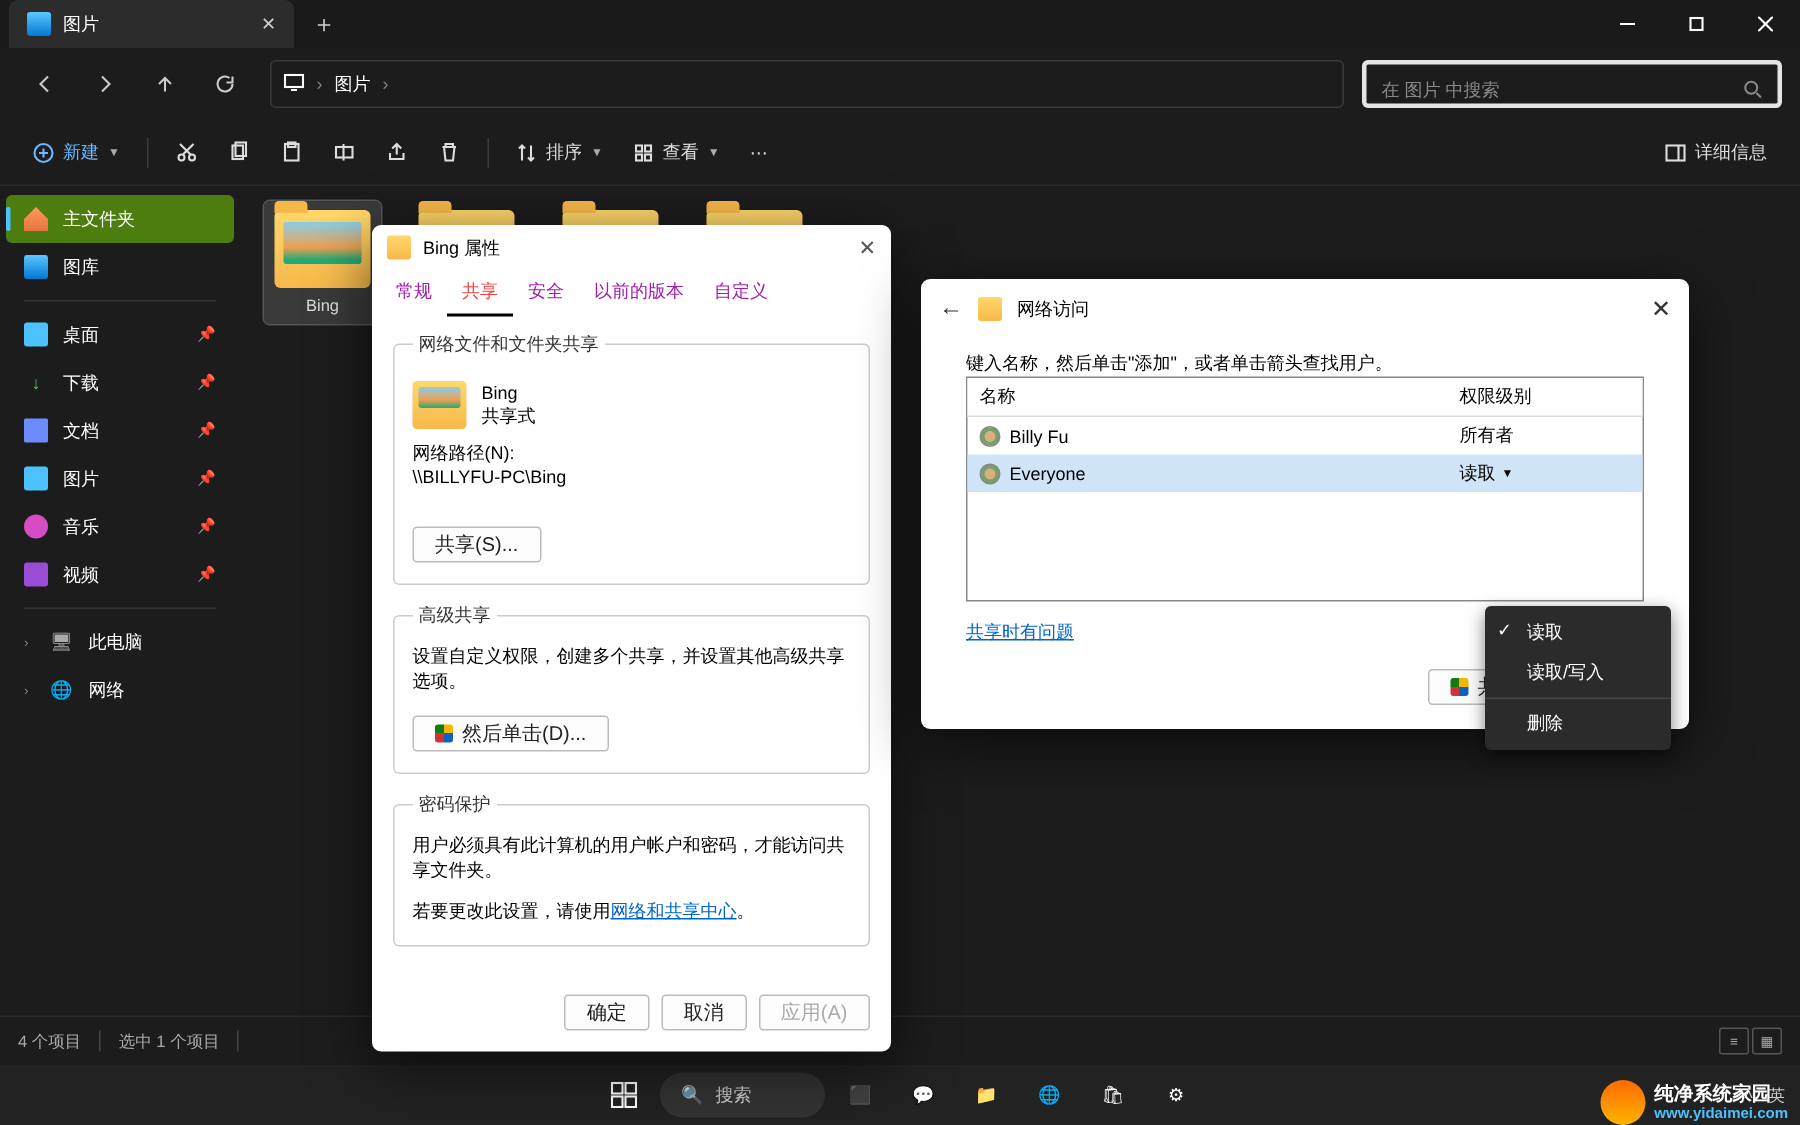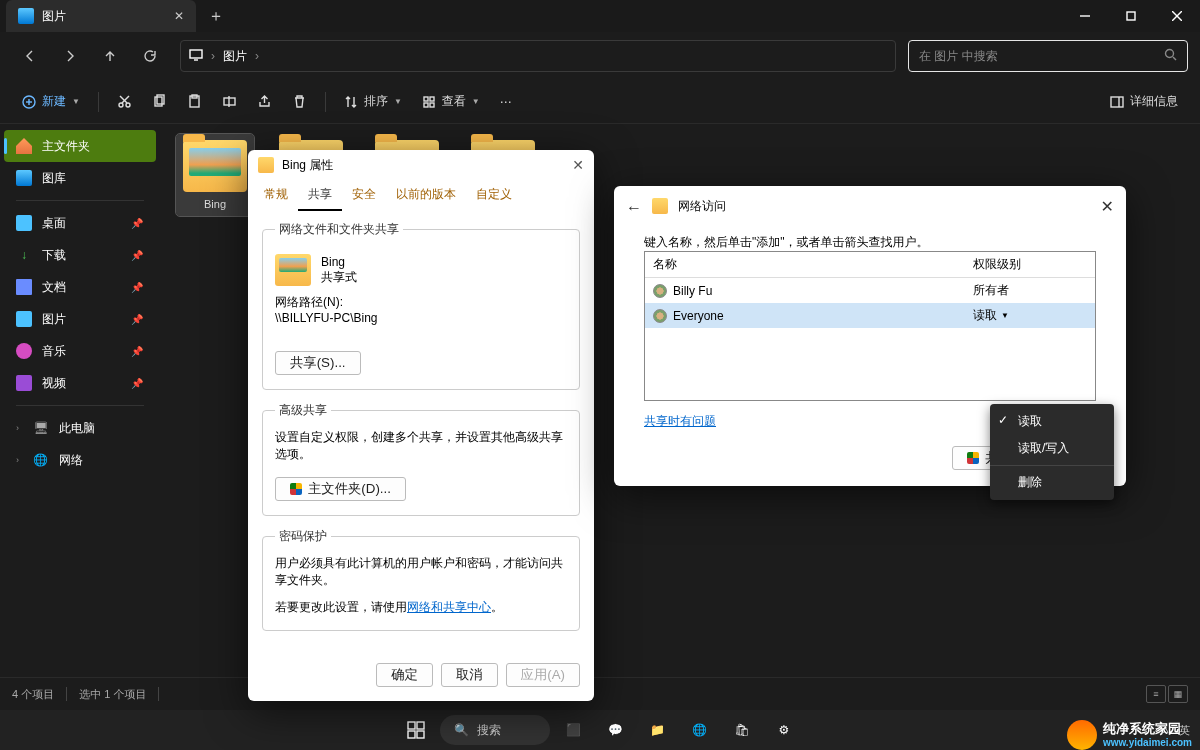--- a/index.html
+++ b/index.html
@@ -13,21 +13,21 @@
 .tab-add { margin-left: 12px; color: #ccc; cursor: pointer; font-size: 16px; }
 .win-controls { margin-left: auto; display: flex; }
 .win-btn { width: 46px; height: 32px; display: flex; align-items: center; justify-content: center; color: #fff; }
 .win-btn svg { width: 10px; height: 10px; }
 
 
 .navbar { height: 48px; display: flex; align-items: center; padding: 0 12px; gap: 4px; }
 .nav-btn { width: 36px; height: 36px; display: flex; align-items: center; justify-content: center; border-radius: 4px; color: #ccc; }
 .breadcrumb-box { flex: 1; height: 32px; border: 1px solid #3a3a3a; border-radius: 4px; display: flex; align-items: center; padding: 0 8px; gap: 8px; margin: 0 8px; }
 .bc-sep { color: #888; }
-.search-box { width: 280px; height: 32px; border: 1px solid #e5e5e5; border-radius: 4px; display: flex; align-items: center; padding: 0 10px; color: #888; }
+.search-box { width: 280px; height: 32px; border: 3px solid #e5e5e5; border-radius: 4px; display: flex; align-items: flex-end; padding: 0 10px; color: #888; }
 .search-box span:last-child { margin-left: auto; }
 
 
 .toolbar { height: 44px; display: flex; align-items: center; padding: 0 14px; gap: 4px; border-bottom: 1px solid #2a2a2a; }
 .tbtn { height: 32px; padding: 0 8px; display: flex; align-items: center; gap: 6px; border-radius: 4px; color: #ddd; }
 .tbtn.primary { color: #6cb8ff; }
 .tbtn .chev { font-size: 8px; color: #aaa; }
 .tdiv { width: 1px; height: 20px; background: #3a3a3a; margin: 0 6px; }
 .tspace { flex: 1; }
 
@@ -77,22 +77,22 @@
 .watermark .wm-text { display:flex; flex-direction:column; line-height:1.1;}
 .watermark .wm-text b { color:#fff; font-size: 13px; }
 .watermark .wm-text span { color:#4cc2ff; font-size: 10px;}
 
 
 .dialog { position: absolute; background: #fff; color: #000; border-radius: 6px; box-shadow: 0 10px 40px rgba(0,0,0,0.6); font-size: 12px; }
 .dlg-title { height: 30px; display: flex; align-items: center; padding: 0 10px; gap: 8px; }
 .dlg-title .dlg-ico { width:16px; height:16px; background: linear-gradient(#ffd86b,#f7b84a); border-radius:2px; }
 .dlg-close { margin-left: auto; color: #555; cursor: pointer; font-size: 14px;}
 .dlg-tabs { display: flex; padding: 0 6px; }
-.dlg-tab { padding: 6px 10px; color: #a16207; border-bottom: 2px solid transparent; }
-.dlg-tab.active { color: #404040; border-bottom: 2px solid #000; }
+.dlg-tab { padding: 6px 10px; color: #a21caf; border-bottom: 2px solid transparent; }
+.dlg-tab.active { color: #ef4444; border-bottom: 2px solid #000; }
 .dlg-body { padding: 10px 14px; }
 fieldset { border: 1px solid #ccc; border-radius: 4px; padding: 10px 12px 14px; margin-bottom: 12px; }
 legend { padding: 0 4px; color: #333; }
 .field-row { display: flex; align-items: center; gap: 10px; margin: 6px 0; }
 .big-folder { width: 36px; height: 32px; background: linear-gradient(#ffd86b,#f7b84a); border-radius:3px; position:relative; }
 .big-folder::after { content:''; position:absolute; top:4px; left:4px; right:4px; height:14px; background: linear-gradient(#87ceeb,#f0a050 60%,#2a7); border-radius:2px; }
 .win-button { display:inline-flex; align-items:center; justify-content:center; height: 24px; padding: 0 14px; border: 1px solid #bbb; border-radius: 3px; background: #fdfdfd; color:#222; gap:6px; }
 .win-button:disabled, .win-button.disabled { color:#aaa; }
 .shield { width:12px; height:12px; background: conic-gradient(#f7b500 0 25%, #0a64c0 0 50%, #d13438 0 75%, #107c10 0); border-radius: 2px;}
 .link { color: #0066cc; text-decoration: underline; }
@@ -415,21 +415,21 @@
       <div style="margin-top:26px">
         <button class="win-button">共享(S)...</button>
       </div>
     </fieldset>
     <fieldset>
       <legend>高级共享</legend>
       <div>设置自定义权限，创建多个共享，并设置其他高级共享选项。</div>
       <div style="margin-top:14px">
         <button class="win-button">
             <span class="shield"></span>
-            <span>主文件夹(D)...</span>
+            <span>然后单击(D)...</span>
           </button>
       </div>
     </fieldset>
     <fieldset>
       <legend>密码保护</legend>
       <div>用户必须具有此计算机的用户帐户和密码，才能访问共享文件夹。</div>
       <div style="margin-top:10px"><span>若要更改此设置，请使用</span><a class="link">网络和共享中心</a>。</div>
     </fieldset>
   </div>
   <div class="dlg-footer">

